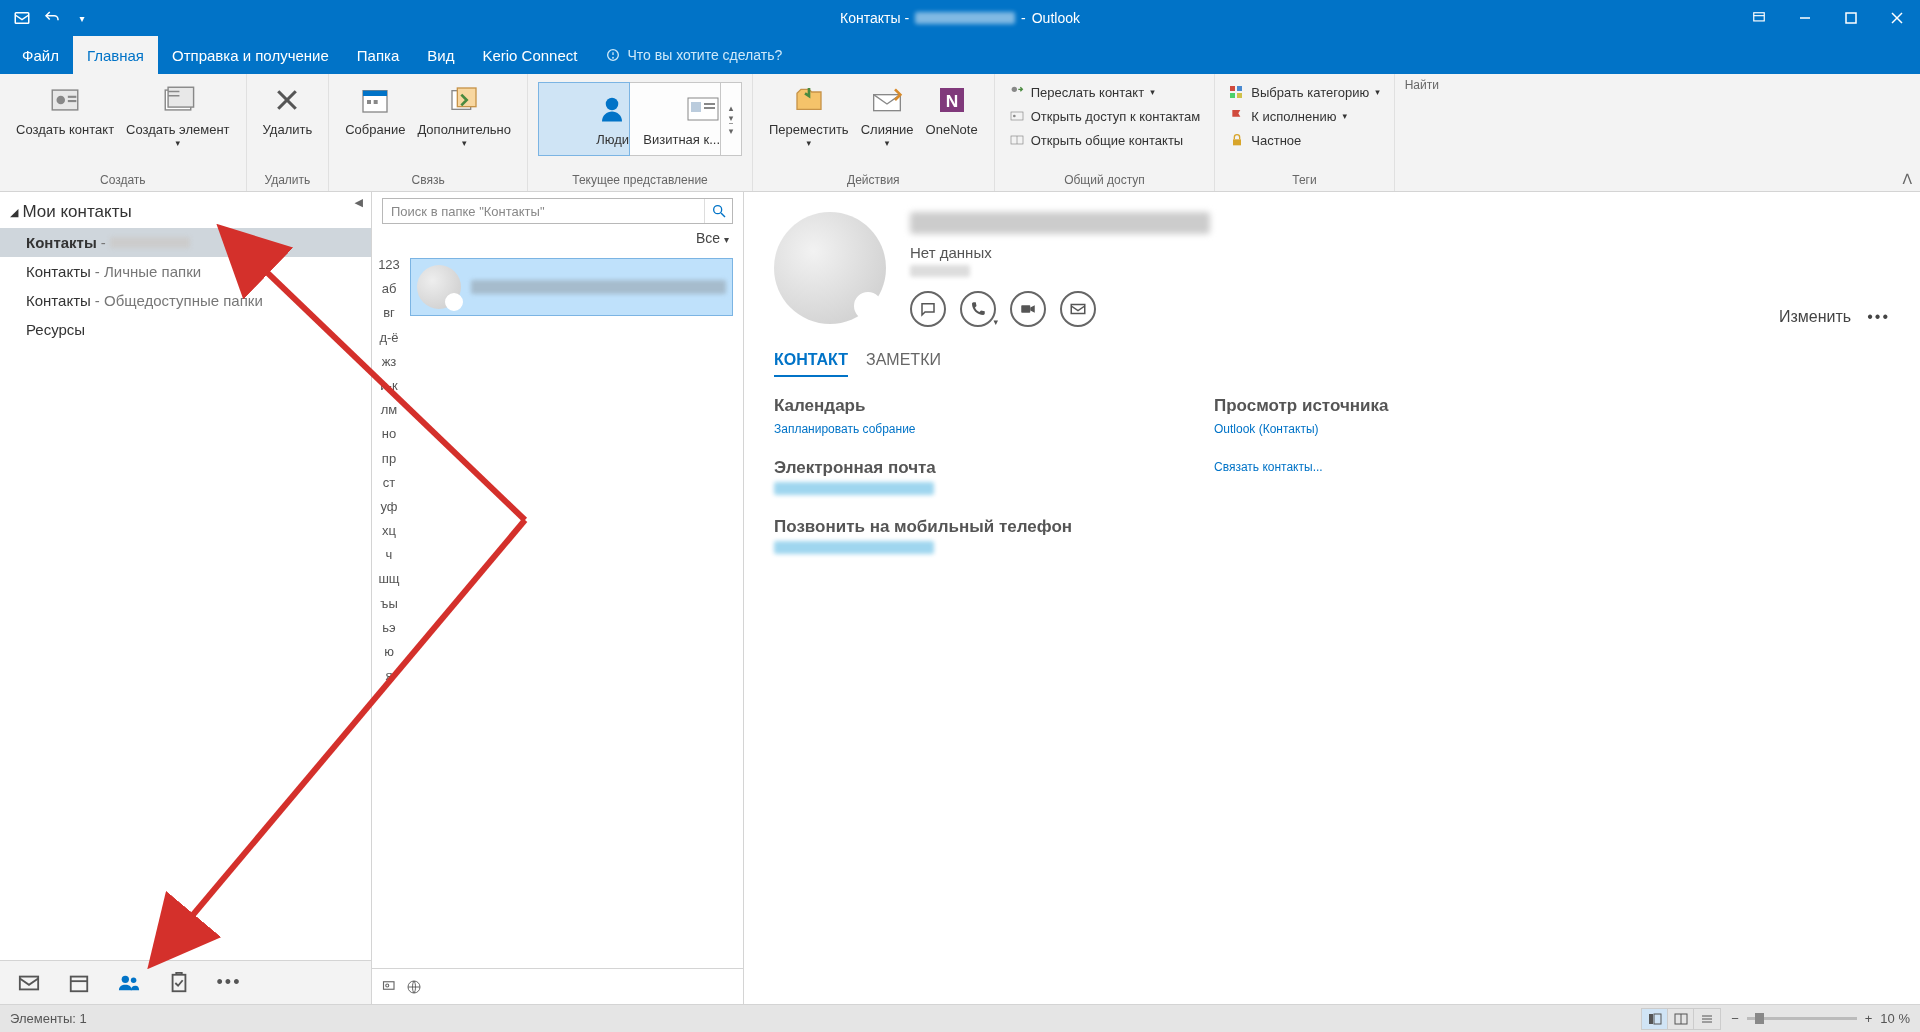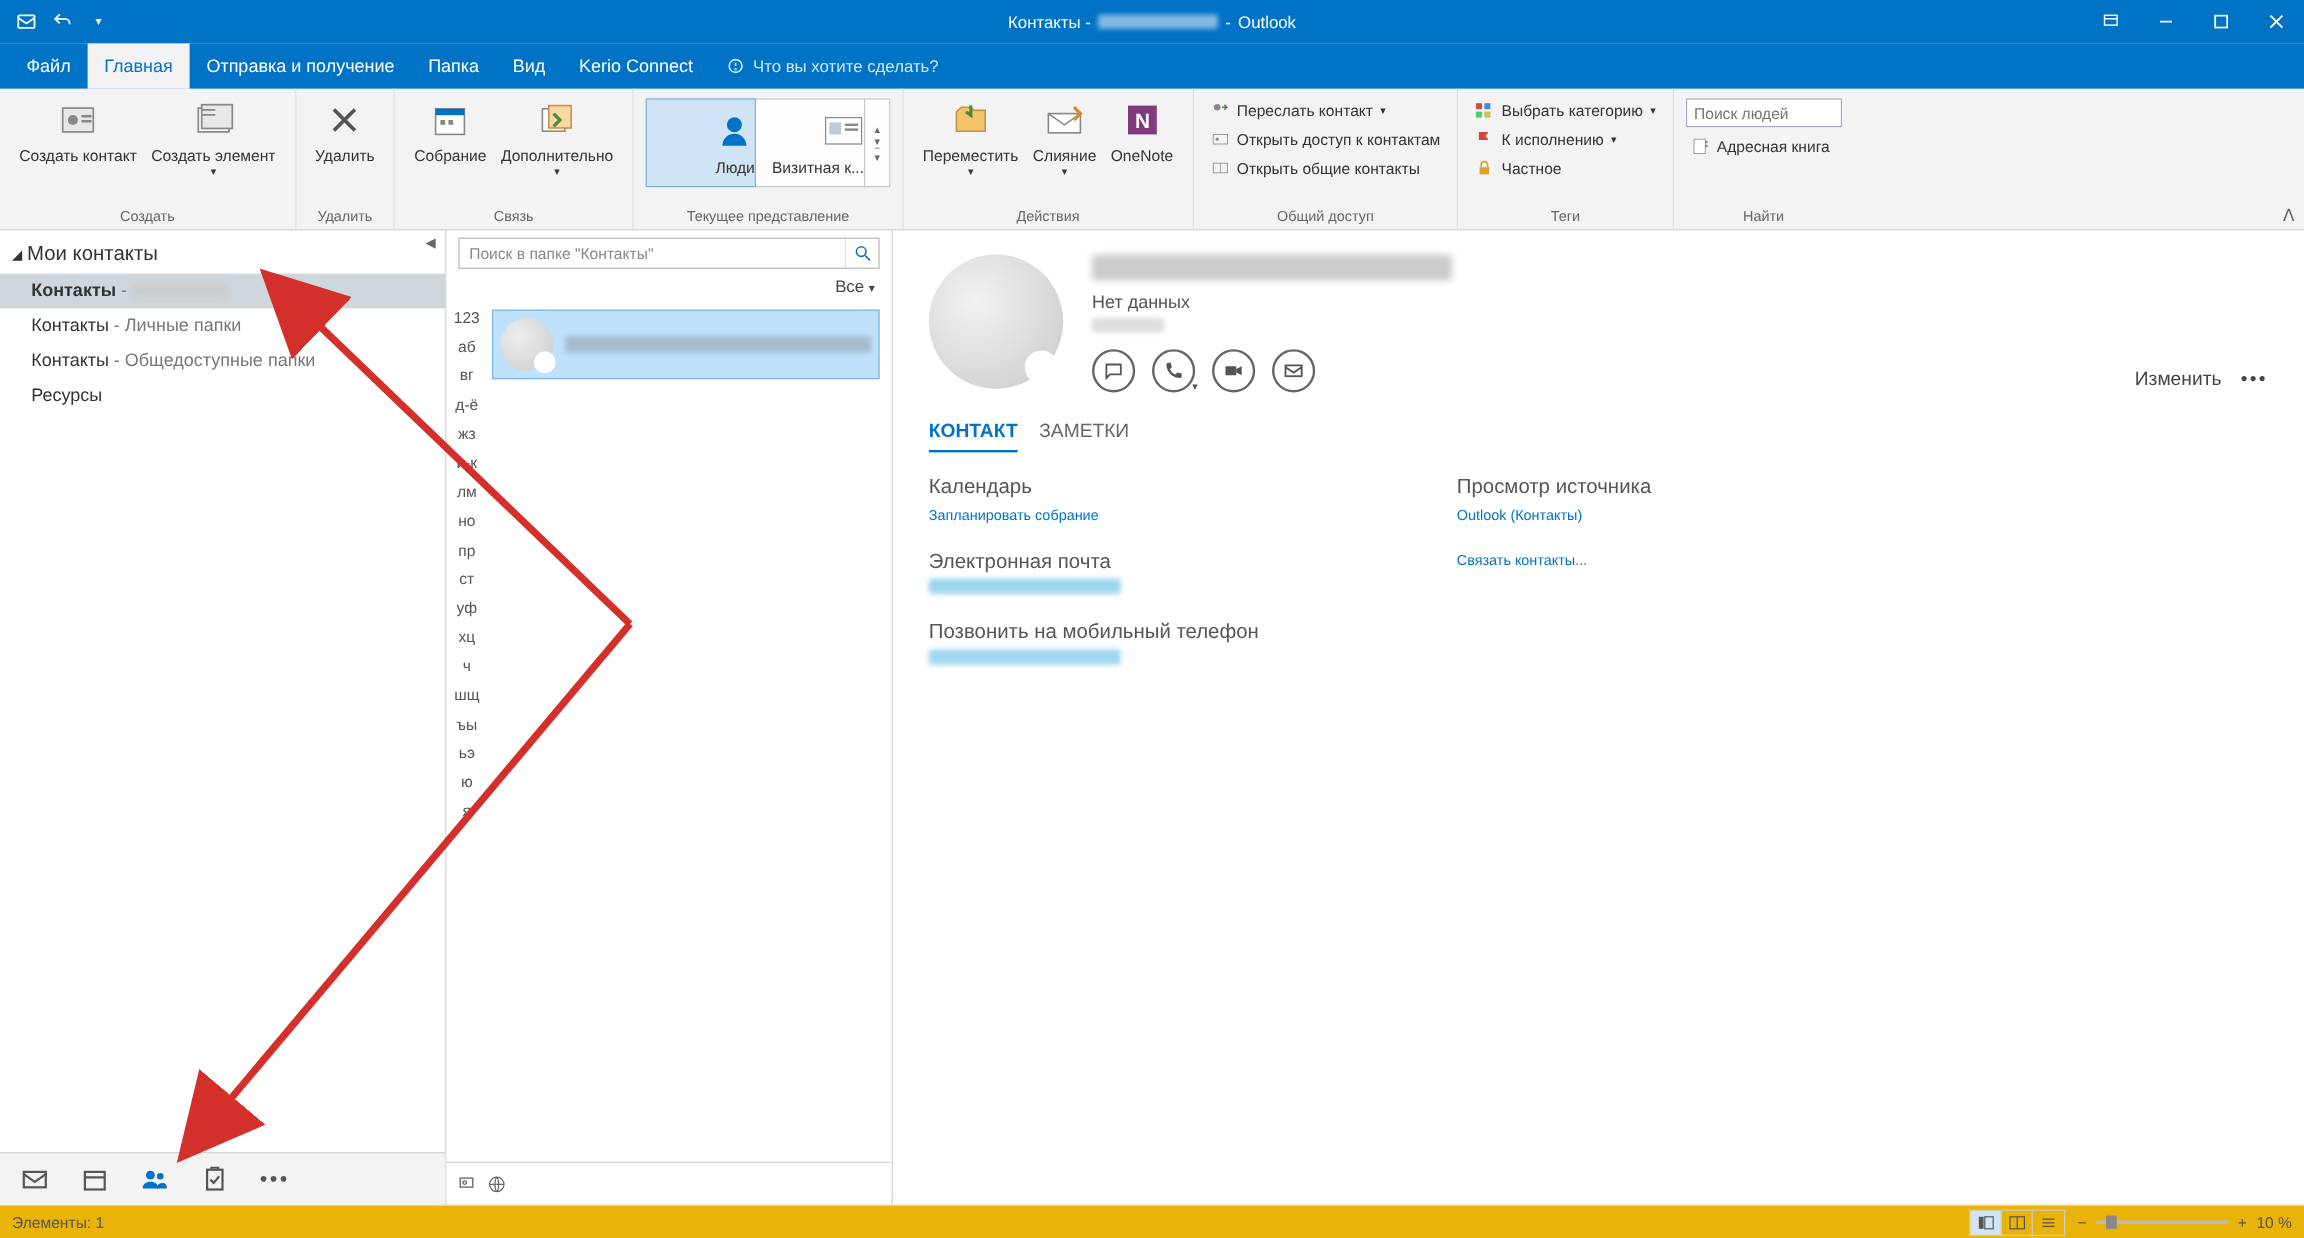--- a/index.html
+++ b/index.html
@@ -78,27 +78,27 @@
 .dtitle .nodata{color:#555;font-size:15px;margin-bottom:4px;}
 .dtitle .sub-blur{width:60px;height:12px;background:#ddd;filter:blur(2px);border-radius:2px;margin-bottom:14px;}
 .action-icons{display:flex;gap:14px;}
 .circ{width:36px;height:36px;border:2px solid #666;border-radius:50%;display:flex;align-items:center;justify-content:center;color:#555;}
 .edit-area{position:absolute;top:116px;right:30px;display:flex;align-items:center;gap:16px;color:#444;font-size:16px;}
 .dtabs{margin-top:24px;display:flex;gap:18px;font-size:16px;border-bottom:1px solid transparent;}
 .dtabs .dtab{padding-bottom:6px;color:#666;cursor:pointer;}
 .dtabs .dtab.active{color:#0173c7;font-weight:600;border-bottom:2px solid #0173c7;}
 .dbody{display:flex;gap:80px;margin-top:18px;}
 .dcol{display:flex;flex-direction:column;gap:22px;min-width:360px;}
-.sect h4{font-size:17px;font-weight:400;color:#555;margin-bottom:4px;}
+.sect h4{font-size:17px;font-weight:700;color:#555;margin-bottom:4px;}
 .sect a{color:#0173c7;text-decoration:none;font-size:12px;}
 .sect .val-blur{width:160px;height:13px;background:#9fd6ef;filter:blur(2px);border-radius:2px;margin-top:4px;}
 .sect .val-blur.gray{background:#ccc;}
 
 
-.statusbar{height:28px;background:#eab308;border-top:1px solid #d4d4d4;display:flex;align-items:center;padding:0 10px;font-size:13px;color:#555;}
+.statusbar{height:28px;background:#e5e5e5;border-top:1px solid #d4d4d4;display:flex;align-items:center;padding:0 10px;font-size:13px;color:#555;}
 .statusbar .right{margin-left:auto;display:flex;align-items:center;gap:10px;}
 .viewmode{display:flex;border:1px solid #ccc;}
 .viewmode div{width:26px;height:20px;display:flex;align-items:center;justify-content:center;border-right:1px solid #ccc;}
 .viewmode div:last-child{border:none;}
 .viewmode div.on{background:#d0e4f5;}
 .zoom{display:flex;align-items:center;gap:8px;}
 .zoom .track{width:110px;height:3px;background:#bbb;position:relative;}
 .zoom .track::after{content:"";position:absolute;left:8px;top:-4px;width:9px;height:11px;background:#888;}
 
 
@@ -388,33 +388,20 @@
               <path d="M8 11V8a4 4 0 018 0v3" fill="none" stroke="#d8a52a" stroke-width="2"></path>
             </svg>
           </span>
           <span>Частное</span>
         </div>
     </div>
     <div class="label">Теги</div>
   </div>
 
   <div class="group" style="border-right:none;">
-    <div class="row" style="flex-direction:column;gap:6px;padding-top:4px;">
-      <input class="search-people" placeholder="Поиск людей" style="">
-      <div class="smallbtn">
-          <span class="ic">
-            <svg width="16" height="16" viewBox="0 0 24 24">
-              <rect x="4" y="3" width="14" height="18" fill="#fff" stroke="#888"></rect>
-              <rect x="18" y="5" width="3" height="3" fill="#888"></rect>
-              <rect x="18" y="10" width="3" height="3" fill="#888"></rect>
-            </svg>
-          </span>
-          <span>Адресная книга</span>
-        </div>
-    </div>
     <div class="label">Найти</div>
   </div>
   <div class="collapse-ribbon">ᐱ</div>
 </div>
 
 <div class="main">
 
   <div class="sidebar">
     <div class="collapse-arrow">◀</div>
     <div class="nav-header">

